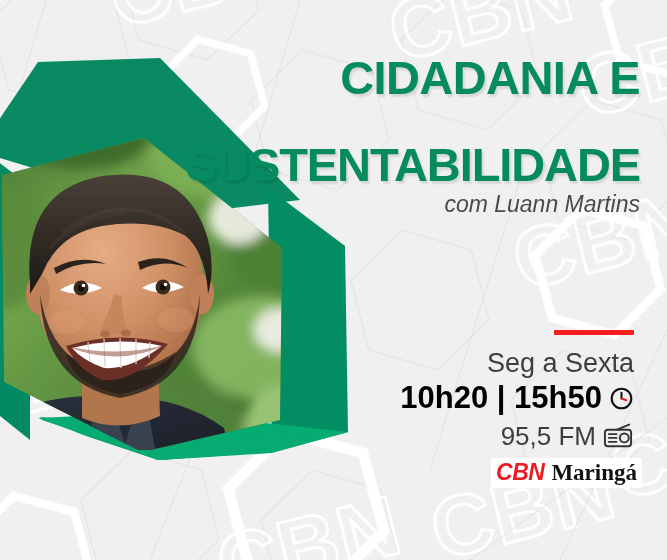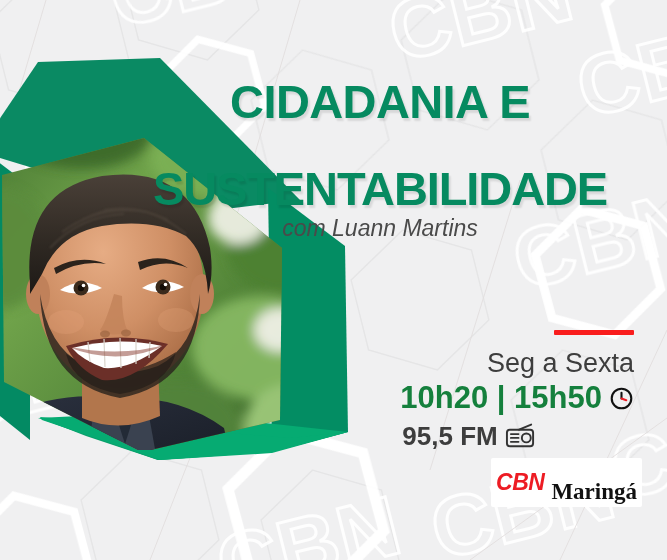--- a/index.html
+++ b/index.html
@@ -36,22 +36,22 @@
   }
   .photo-inner {
     position:absolute;
     left:-30px; top:-22px;
     width:360px; height:390px;
   }
 
   
   .title-block {
     position:absolute;
-    right:27px; top:76px;
-    text-align:center;
+    right:27px; top:52px;
+    text-align:right;
     width:520px;
   }
   .title-line {
     color:#068a60;
     font-weight:bold;
     font-size:47px;
     line-height:51px;
     letter-spacing:-0.6px;
     text-shadow: 2px 3px 2px rgba(0,0,0,0.10);
     white-space:nowrap;
@@ -80,41 +80,40 @@
     border-radius:1px;
     margin-bottom:12px;
   }
   .sched-days {
     color:#3d3d3d;
     font-size:27px;
     line-height:32px;
     white-space:nowrap;
   }
   .sched-times {
-    color:#15803d;
+    color:#000000;
     font-weight:bold;
     font-size:31px;
     line-height:38px;
     white-space:nowrap;
     display:flex;
     justify-content:flex-end;
     align-items:center;
     gap:7px;
   }
   .sched-freq {
     color:#3d3d3d;
     font-size:26px;
     line-height:34px;
     white-space:nowrap;
     display:flex;
-    justify-content:center;
+    justify-content:flex-end;
     align-items:center;
     gap:7px;
     margin-top:2px;
-    font-weight:bold;
   }
   .icon-inline { display:inline-block; vertical-align:middle; }
 
   
   .logo {
     position:absolute;
     right:25px; top:458px;
     display:flex;
     align-items:center;
     gap:7px;
@@ -129,21 +128,20 @@
     font-size:23px;
     line-height:25px;
     letter-spacing:-0.5px;
   }
   .logo-city {
     color:#111;
     font-family:"Liberation Serif", serif;
     font-weight:bold;
     font-size:23px;
     line-height:25px;
-    margin-top:19px;
   }
 </style>
 </head>
 <body>
 
 <div id="card">
 
   <svg class="bg-layer" viewBox="0 0 667 560" width="667" height="560">
     <defs>
 

